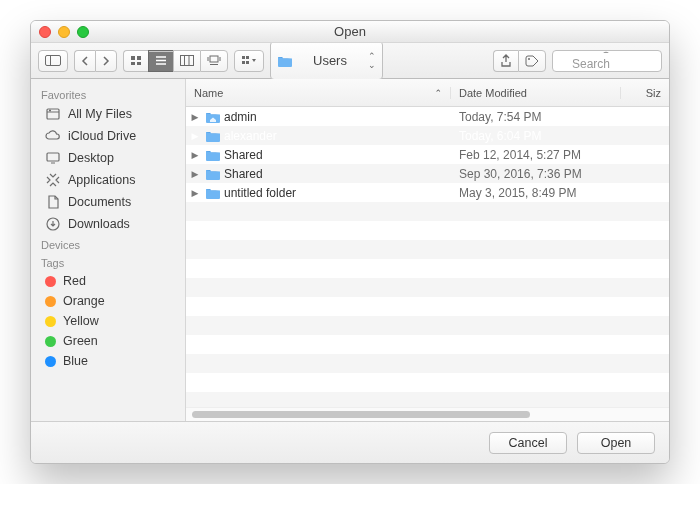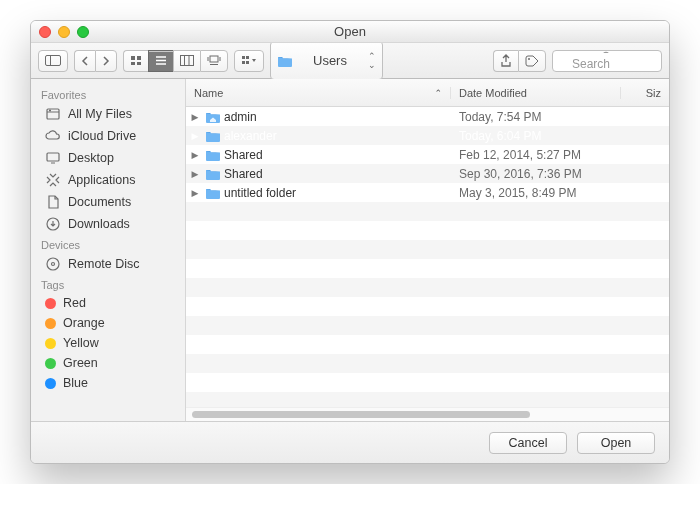--- a/index.html
+++ b/index.html
@@ -280,29 +280,20 @@
         <div class="sb-item">
           <span class="sb-icon">
             <svg width="16" height="16" viewBox="0 0 16 16" fill="none" stroke="#6e6e6e" stroke-width="1.2">
               <circle cx="8" cy="8" r="6"></circle>
               <path d="M8 5v5M6 8l2 2 2-2"></path>
             </svg>
           </span>
           <span>Downloads</span>
         </div>
         <div class="group-label">Devices</div>
-        <div class="sb-item">
-          <span class="sb-icon">
-            <svg width="16" height="16" viewBox="0 0 16 16" fill="none" stroke="#6e6e6e" stroke-width="1.2">
-              <circle cx="8" cy="8" r="6"></circle>
-              <circle cx="8" cy="8" r="1.5"></circle>
-            </svg>
-          </span>
-          <span>Remote Disc</span>
-        </div>
         <div class="group-label">Tags</div>
         <div class="sb-item">
           <span class="dot" style="background:#ff5a52"></span>
           <span>Red</span>
         </div>
         <div class="sb-item">
           <span class="dot" style="background:#ff9e2c"></span>
           <span>Orange</span>
         </div>
         <div class="sb-item">

